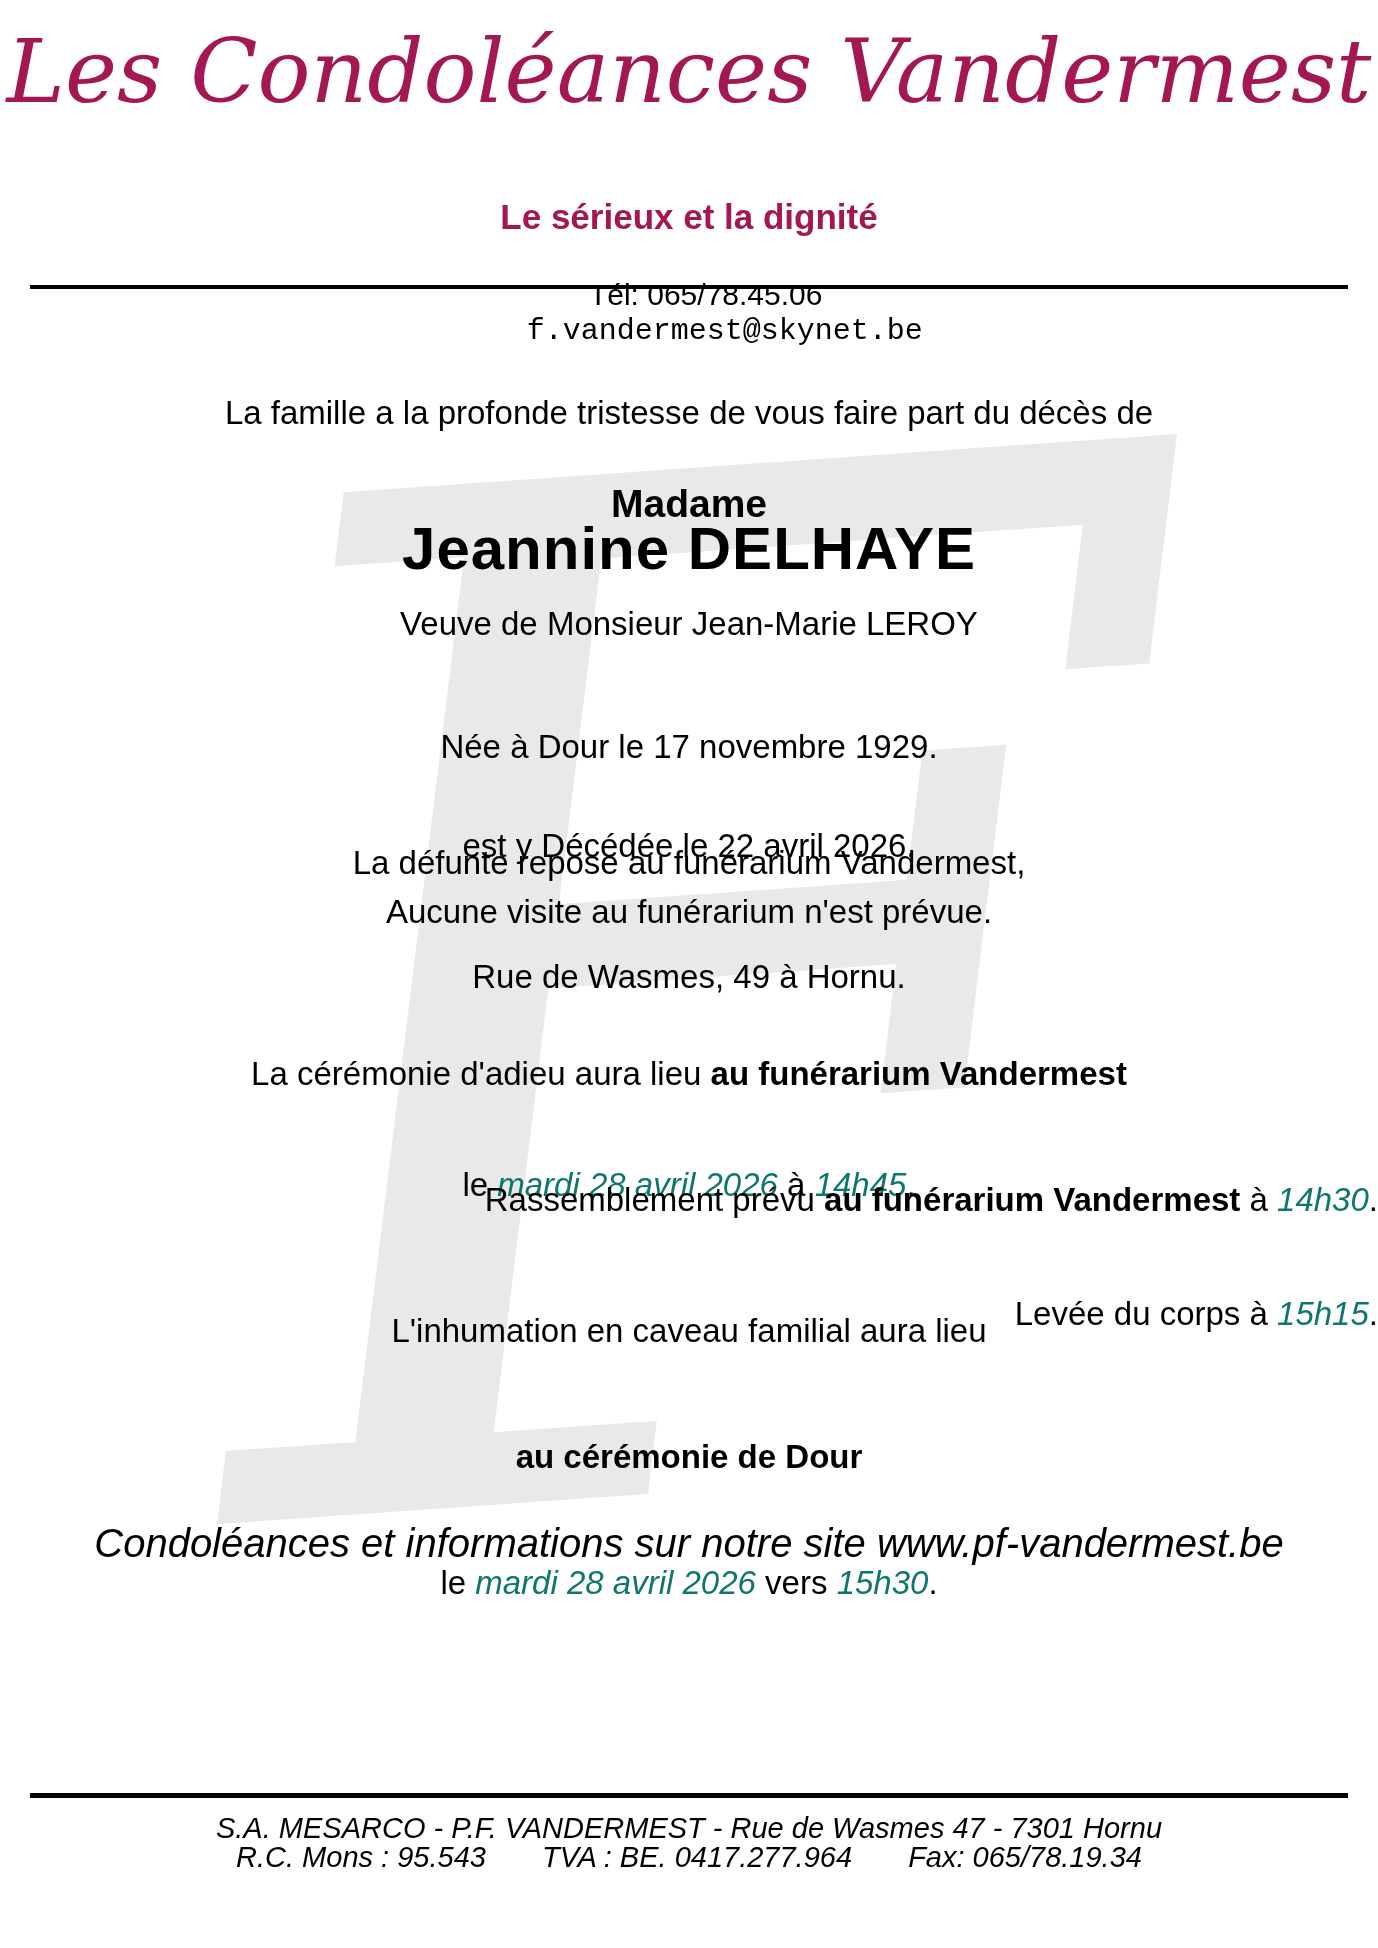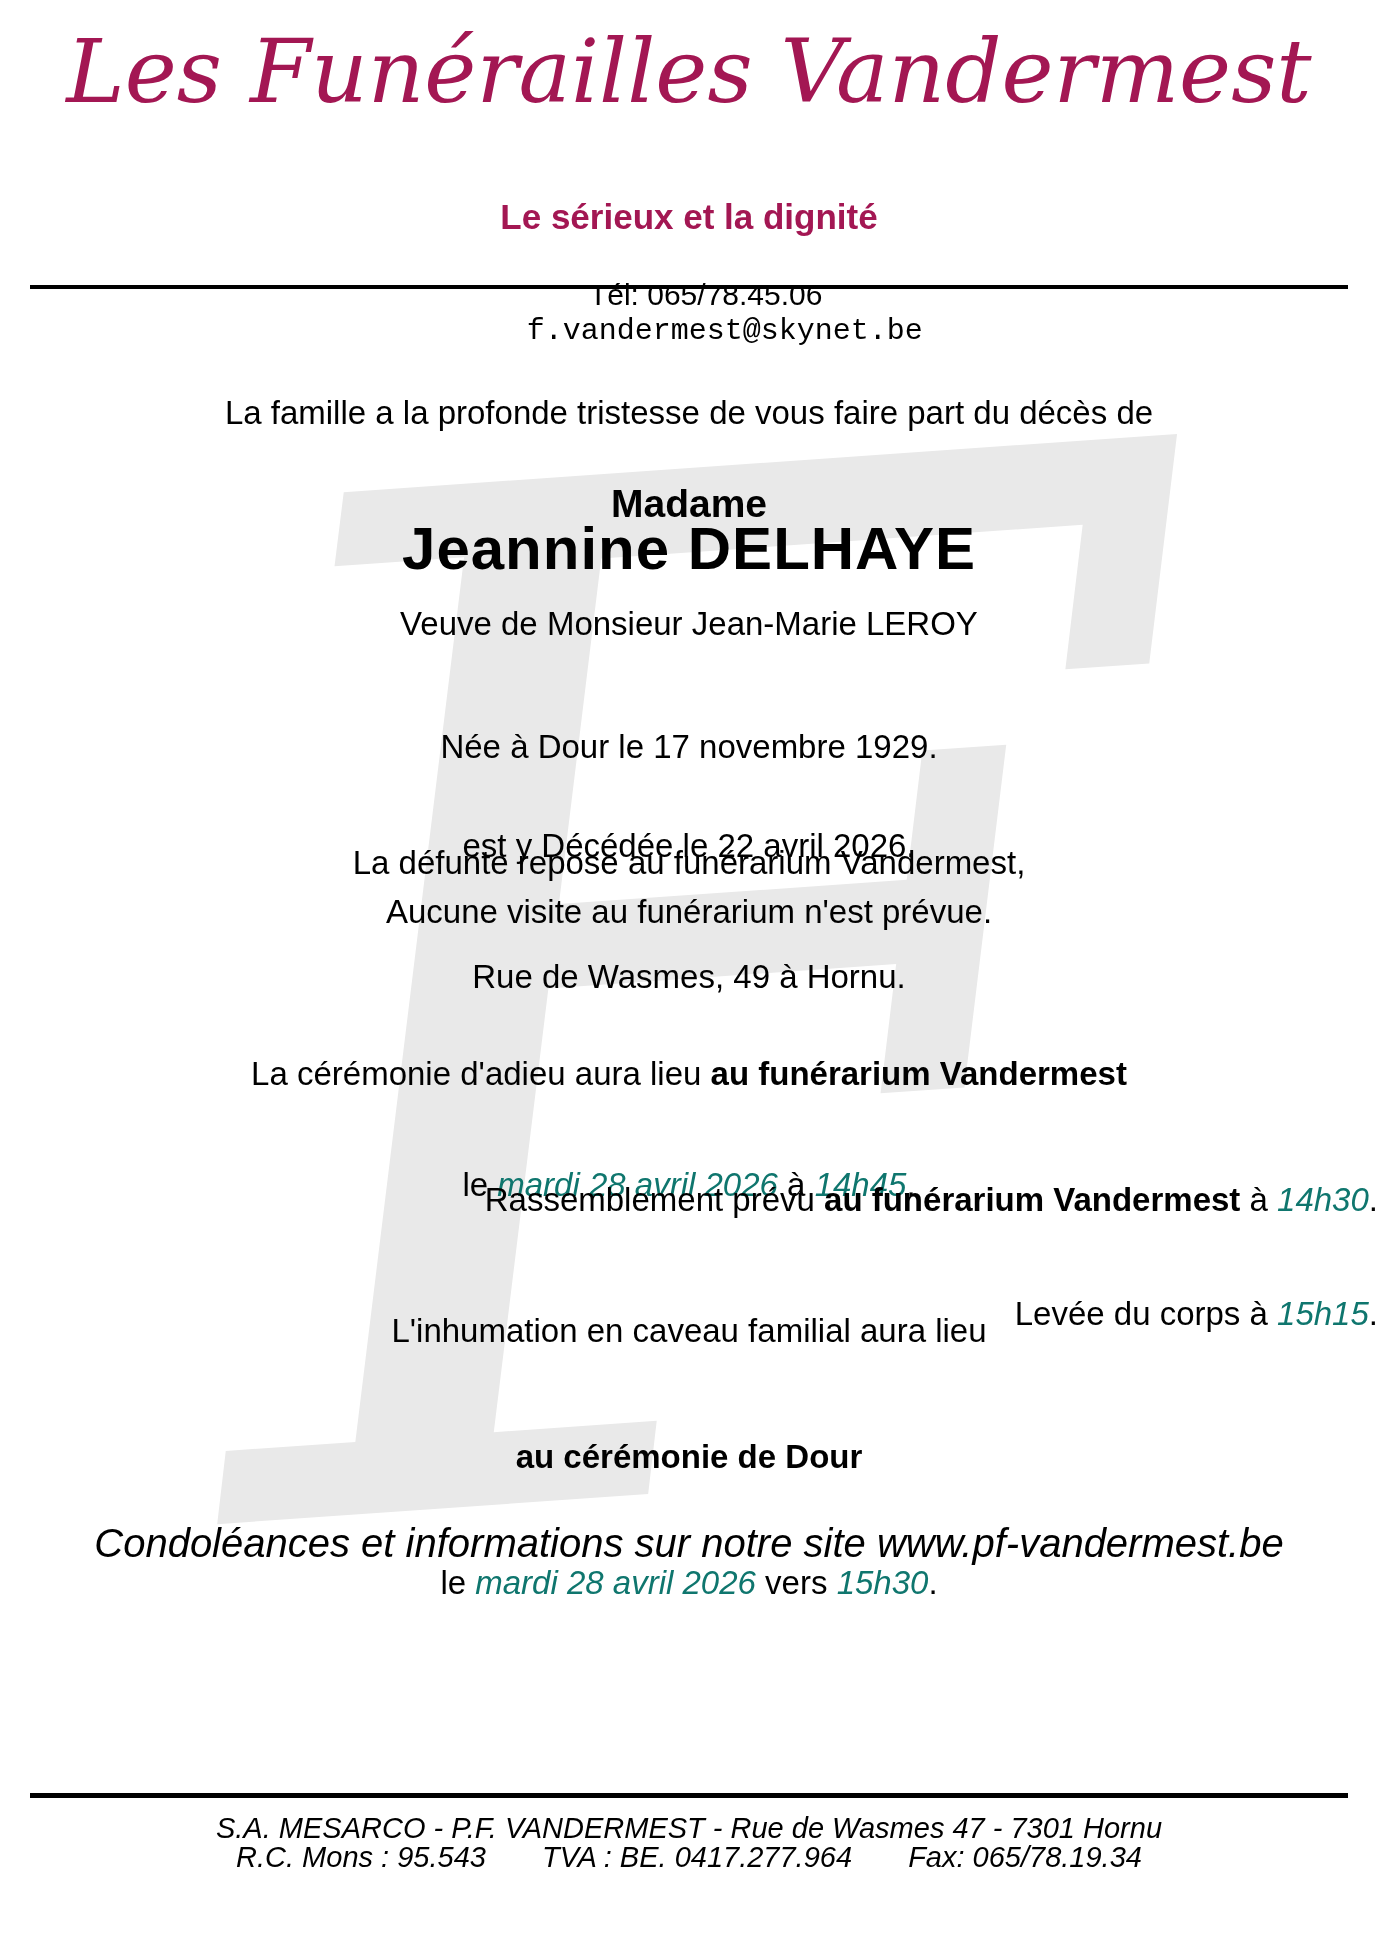--- a/index.html
+++ b/index.html
@@ -78,21 +78,21 @@
 </style>
 </head>
 <body>
 
 <div class="page">
 
   <div class="watermark">
     <span>F</span>
   </div>
 
-  <div class="layer brand">Les Funérailles Vandermest</div>
+  <div class="layer brand">Les Condoléances Vandermest</div>
   <div class="layer tagline">Le sérieux et la dignité</div>
   <div class="layer contact">
     <span class="phone">Tél: 065/78.45.06</span>
     <span class="email">f.vandermest@skynet.be</span>
   </div>
   <div class="rule rule-top"></div>
 
   <div class="layer bodyline intro">La famille a la profonde tristesse de vous faire part du décès de</div>
   <div class="layer honorific">Madame</div>
   <div class="layer deceased-name">Jeannine DELHAYE</div>

